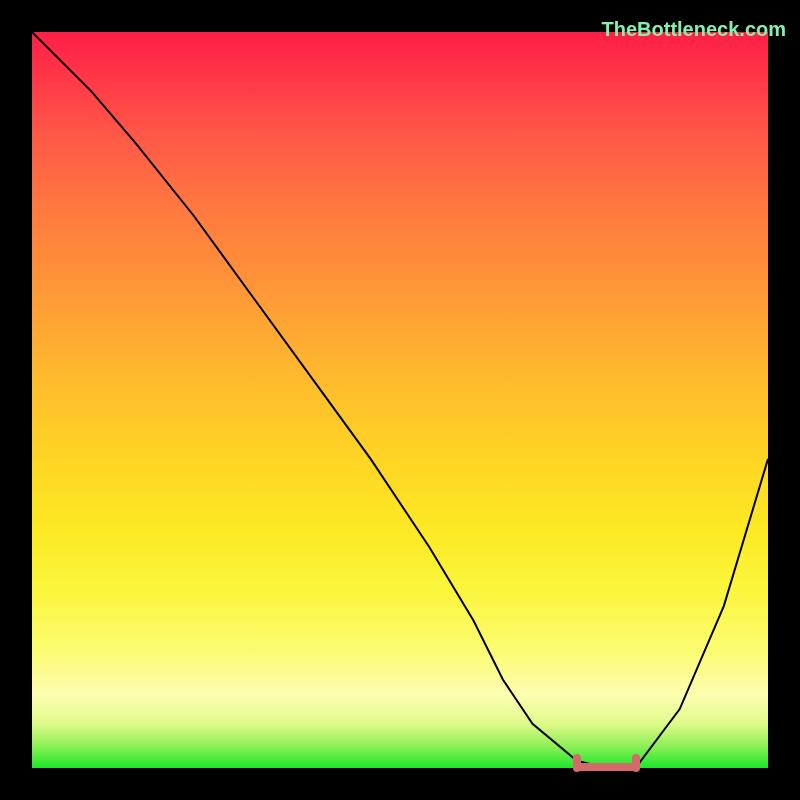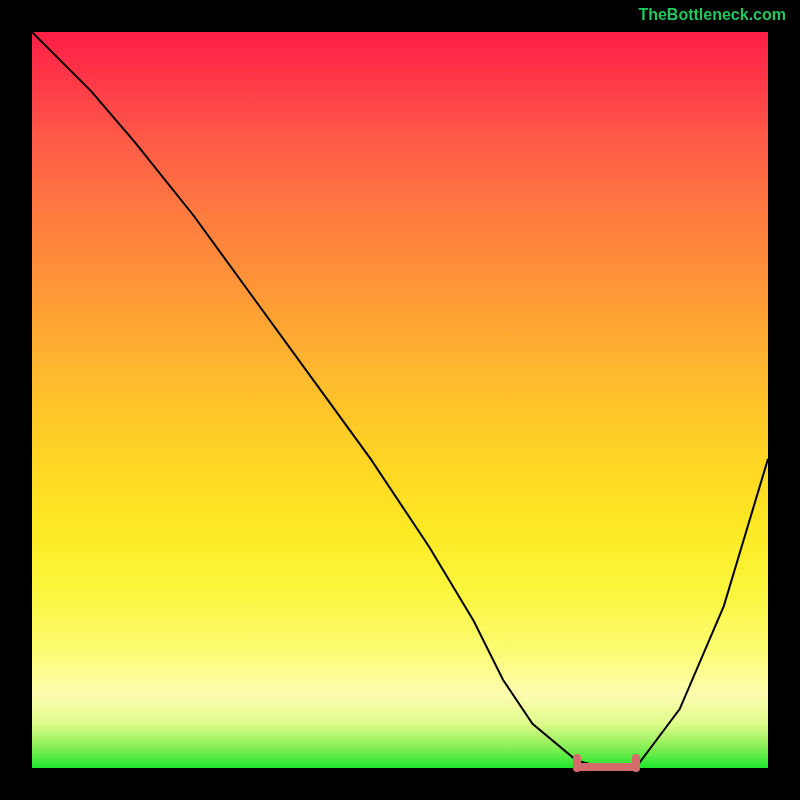--- a/index.html
+++ b/index.html
@@ -1,17 +1,17 @@
 <!DOCTYPE html>
 <html><head>
 <meta charset="utf-8">
 <style>
   * { margin: 0; padding: 0; box-sizing: border-box; }
   body { width: 800px; height: 800px; background: #000; position: relative; font-family: Arial, sans-serif; }
-  .watermark { position: absolute; top: 6px; right: 14px; color: #22c55e; font-size: 16px; font-weight: bold; z-index: 10; }
+  .watermark { position: absolute; top: 18px; right: 14px; color: #86efac; font-size: 20px; font-weight: bold; z-index: 10; }
   .plot-area { position: absolute; left: 32px; top: 32px; width: 736px; height: 736px; }
   .gradient-bg { position: absolute; inset: 0; background: linear-gradient(to bottom,
       #ff1e46 0%,
       #ff3648 6%,
       #ff5848 14%,
       #ff7940 24%,
       #ff9438 34%,
       #ffb82e 46%,
       #ffd524 58%,
       #fcea24 68%,

